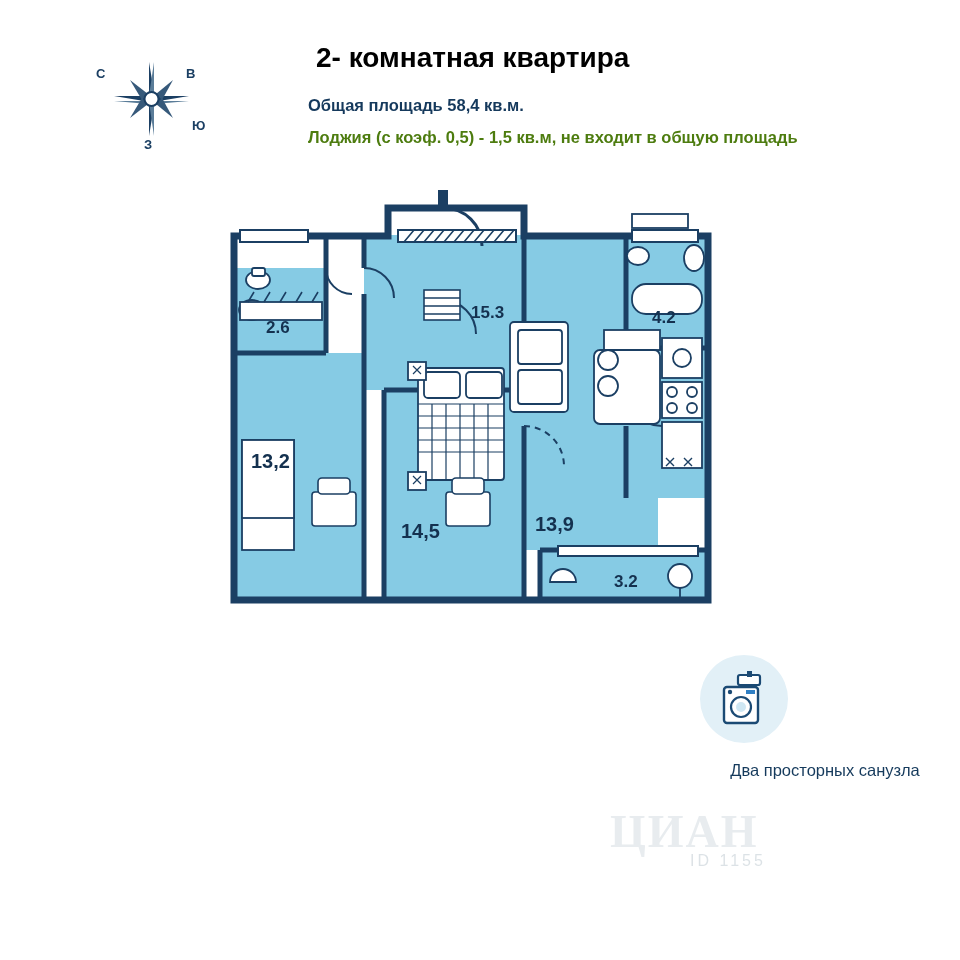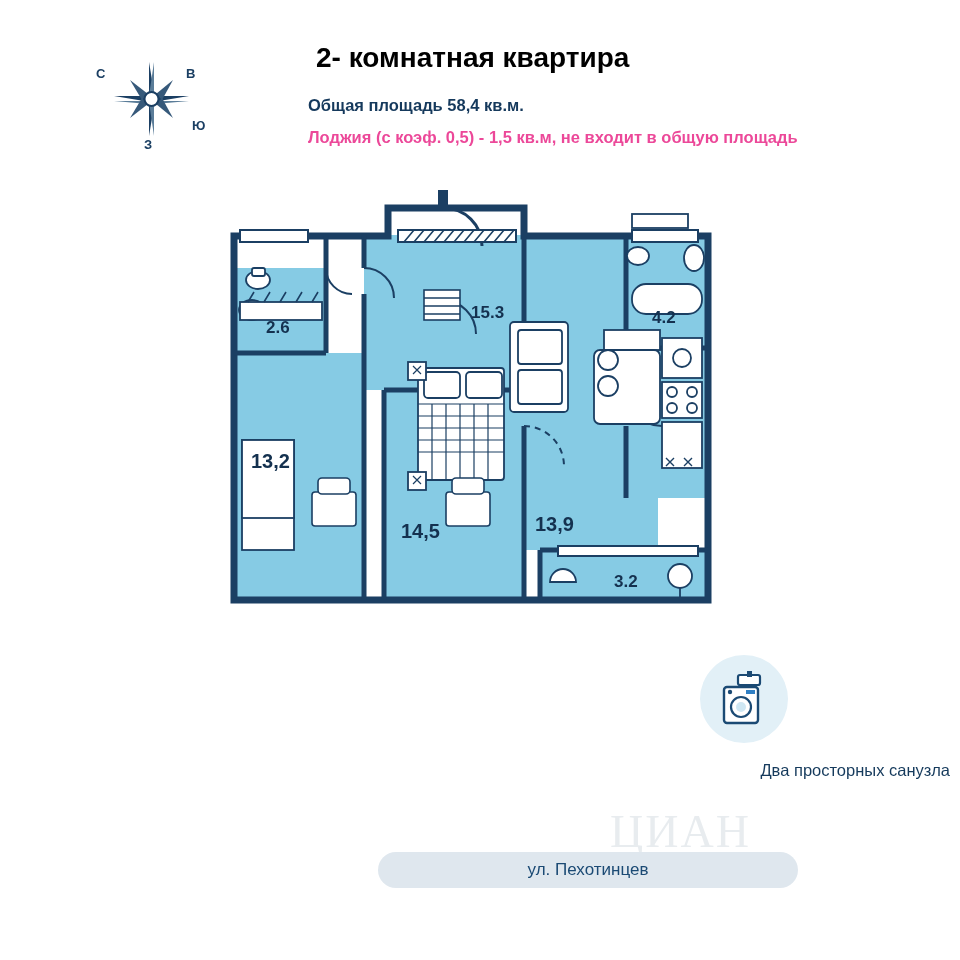--- a/index.html
+++ b/index.html
@@ -11,21 +11,21 @@
   .wrap{position:relative;width:960px;height:960px;}
 
   
   .compass{position:absolute;left:92px;top:44px;width:120px;height:110px;}
   .compass svg{display:block;}
   .title{
     position:absolute;left:308px;top:42px;width:620px;
     font-size:28px;font-weight:bold;color:#000000;letter-spacing:0px;margin-left:8px;
   }
   .sub1{position:absolute;left:308px;top:96px;font-size:16.5px;font-weight:bold;color:#15395c;}
-  .sub2{position:absolute;left:308px;top:128px;font-size:16.5px;font-weight:bold;color:#ec4899;}
+  .sub2{position:absolute;left:308px;top:128px;font-size:16.5px;font-weight:bold;color:#4d7c0f;}
 
   
   .plan{position:absolute;left:228px;top:190px;width:505px;height:420px;}
   .plan svg{display:block;}
   .area-lbl{
     position:absolute;font-size:17px;font-weight:bold;color:#14314f;
     white-space:nowrap;
   }
   .area-lbl.big{font-size:20px;}
 
@@ -35,33 +35,33 @@
     width:88px;height:88px;border-radius:50%;background:#e2f0f7;
     margin:0 auto;display:flex;align-items:center;justify-content:center;
   }
   .feat .cap{
     margin-top:16px;font-size:16.5px;line-height:22px;color:#153a5c;
   }
   #feat0{left:85px;top:655px;}
   #feat1{left:400px;top:655px;}
   #feat2{left:700px;top:655px;width:250px;text-align:left;}
   #feat2 .circle{margin:0;}
-  #feat2 .cap{text-align:right;}
+  #feat2 .cap{text-align:center;}
 
   
   .street{
     position:absolute;left:378px;top:852px;width:420px;height:36px;
     background:#dfe7ee;border-radius:18px;
     display:flex;align-items:center;justify-content:center;
     font-size:17px;color:#1b4a74;
   }
 
   
   .wm{
-    position:absolute;left:610px;top:805px;font-size:46px;font-weight:normal;
+    position:absolute;left:610px;top:805px;font-size:46px;font-weight:bold;
     color:rgba(130,150,165,0.18);letter-spacing:2px;pointer-events:none;
     font-family:"Liberation Serif", serif;
   }
   .wm2{
     position:absolute;left:690px;top:852px;font-size:16px;
     color:rgba(130,150,165,0.28);letter-spacing:3px;pointer-events:none;
   }
 </style>
 </head>
 <body>
@@ -275,17 +275,14 @@
         <circle cx="14" cy="21" r="2.2" fill="#1b4a74"></circle>
         <rect x="30" y="19" width="9" height="4" fill="#2f7fc4"></rect>
       </svg>
     </div>
     <div class="cap">Два просторных санузла</div>
   </div>
 
   <div class="wm">ЦИАН</div>
   <div class="wm2">ID 1155</div>
 
-  <div class="street">
-    <span>ул. Пехотинцев</span>
-  </div>
 
 </div>
 
 </body></html>

